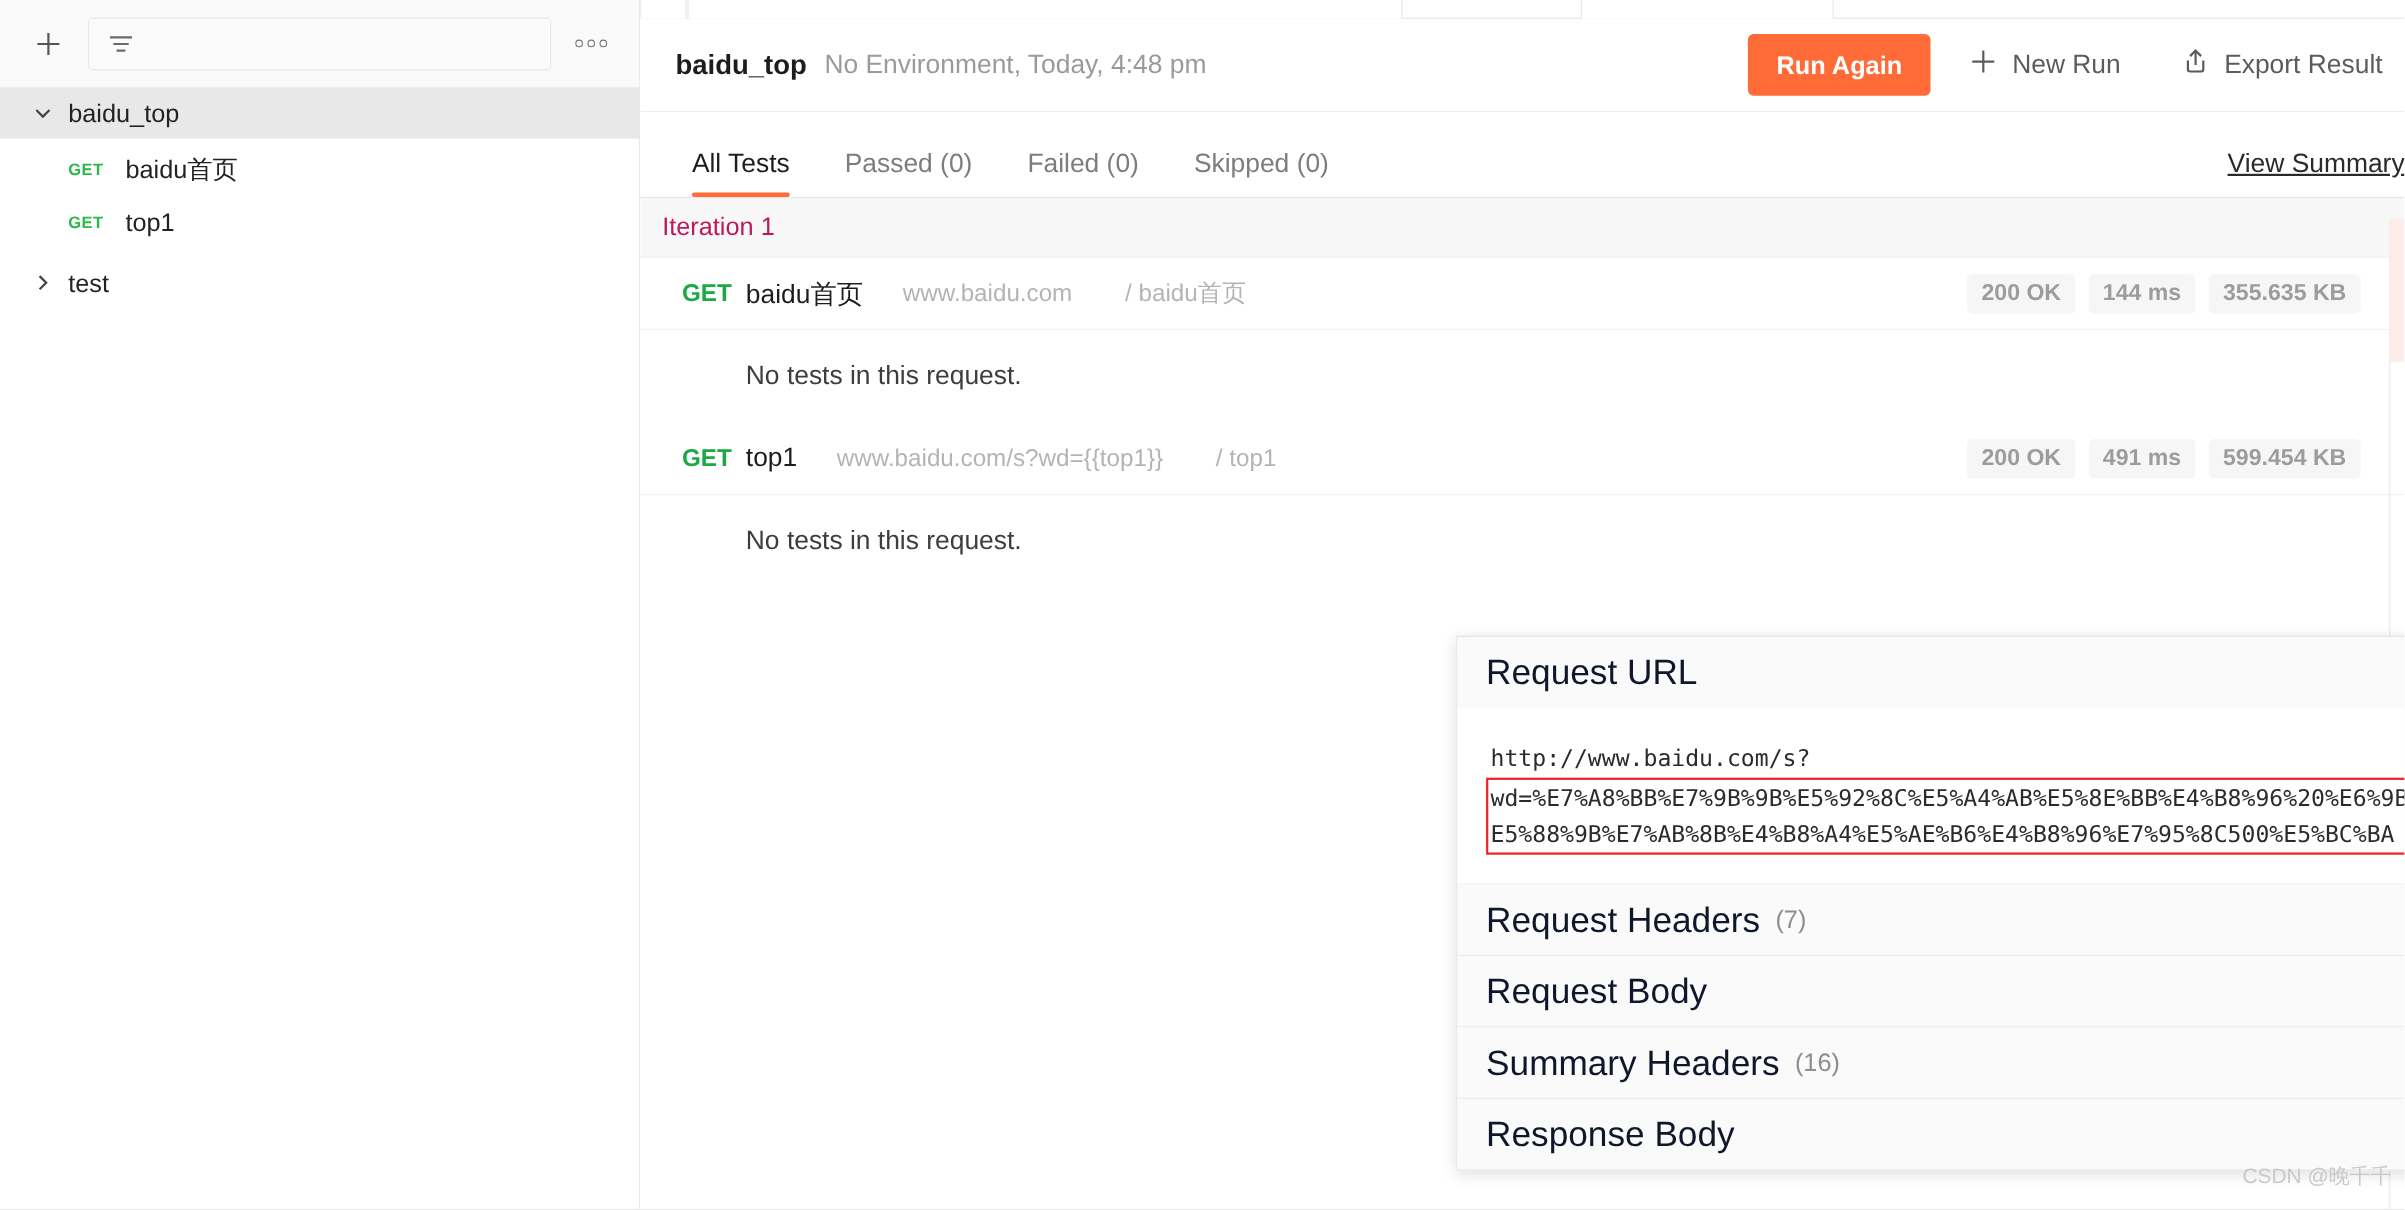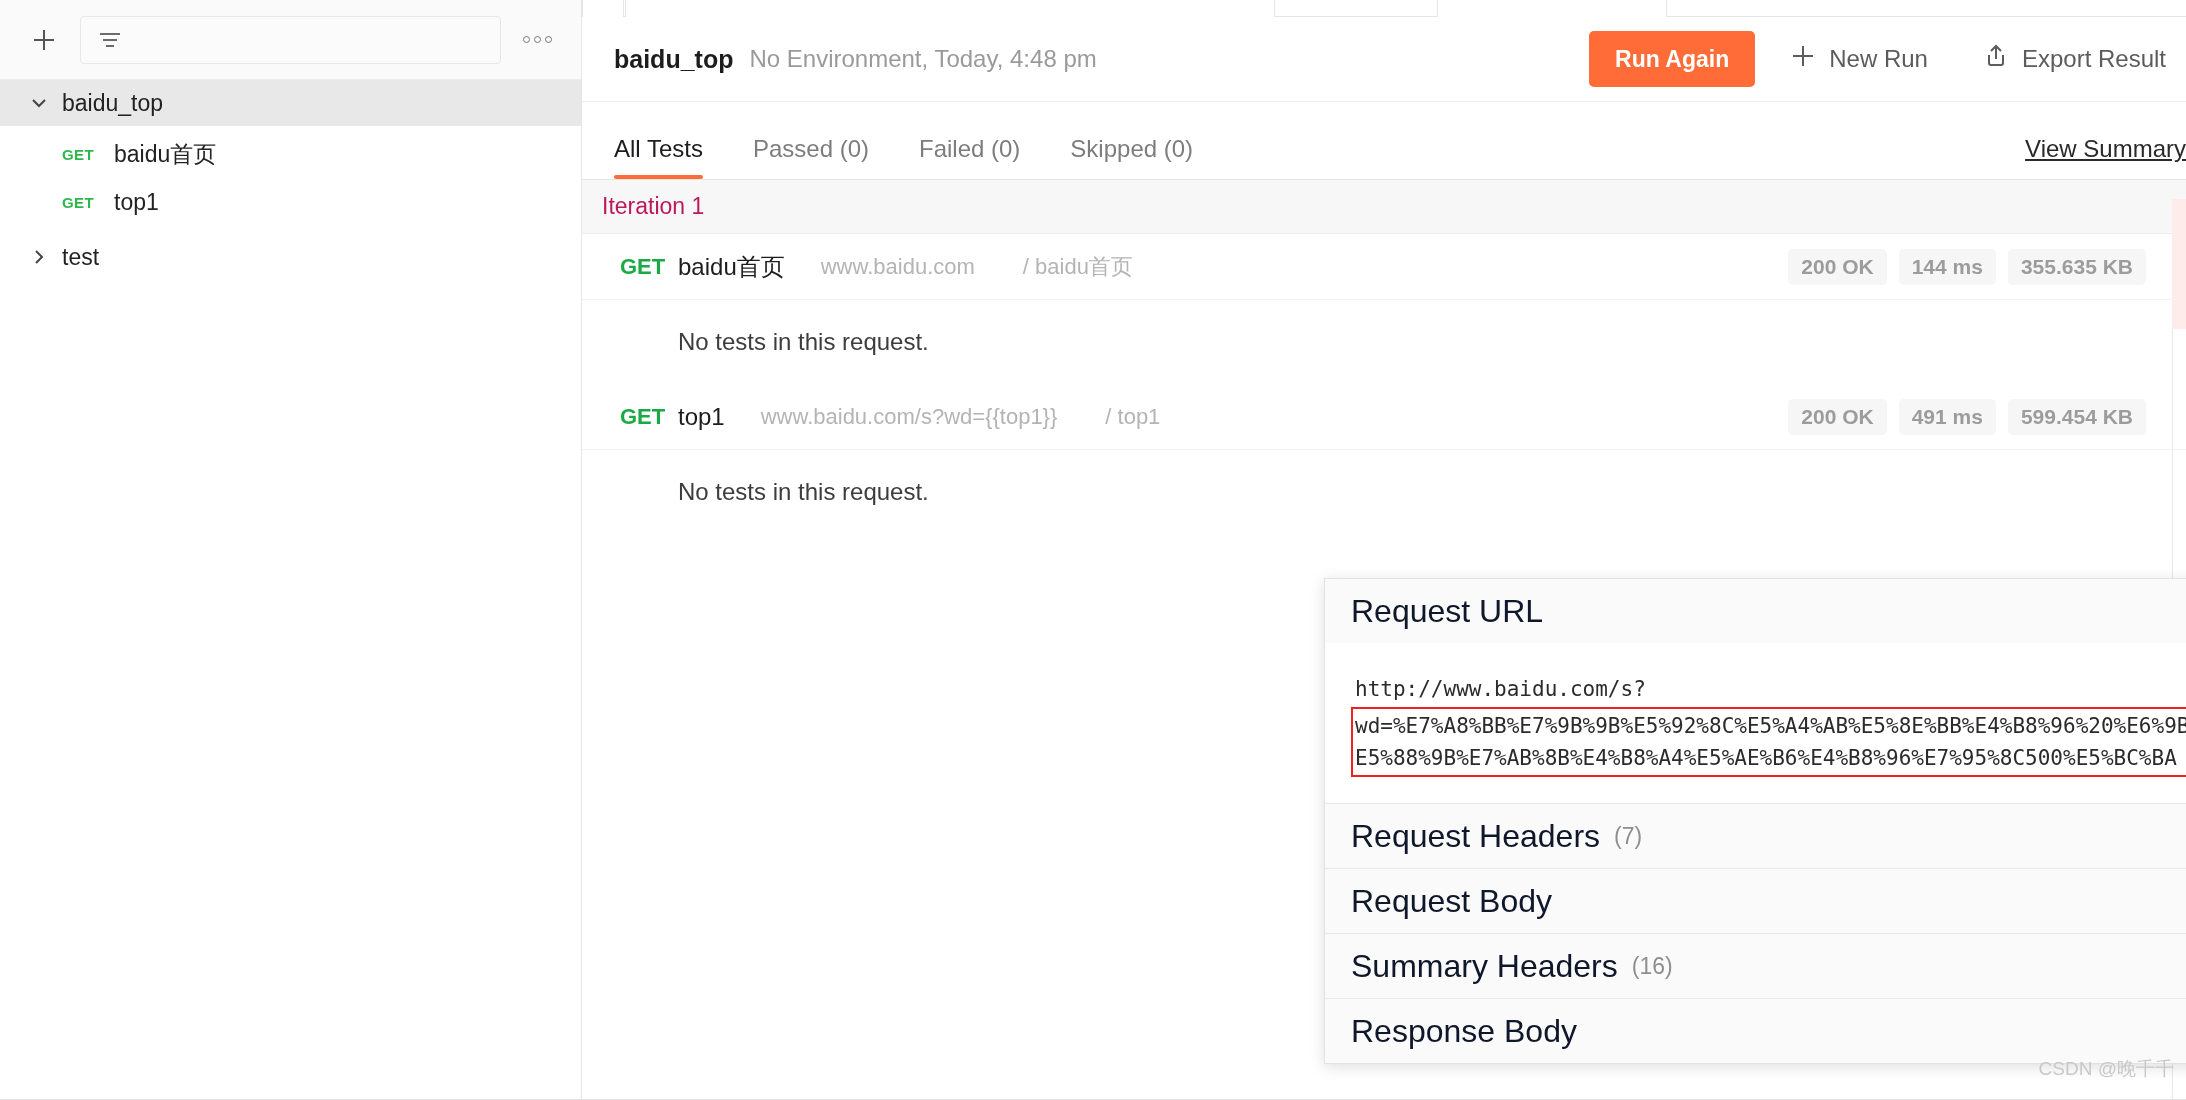--- a/index.html
+++ b/index.html
@@ -119,21 +119,21 @@
   .tabs-row {
     height: 78px; display: flex; align-items: flex-end;
     border-bottom: 1px solid #e6e6e6; padding-left: 32px;
     background: #fff; position: relative;
   }
   .tab {
     font-size: 24px; color: #7d7d7d;
     padding: 0 0 16px 0; margin-right: 50px;
     cursor: pointer; position: relative; white-space: nowrap;
   }
-  .tab.active { color: #1d1d1d; }
+  .tab.active { color: #1d1d1d; margin-left: 15px; }
   .tab.active::after {
     content: ""; position: absolute; left: 0; right: 0; bottom: 0;
     height: 4px; background: #ff6c37; border-radius: 2px;
   }
   .view-summary {
     margin-left: auto; margin-right: 0;
     font-size: 24px; color: #2a2a2a;
     text-decoration: underline; padding-bottom: 16px;
     cursor: pointer; white-space: nowrap; padding-right: 0;
   }

